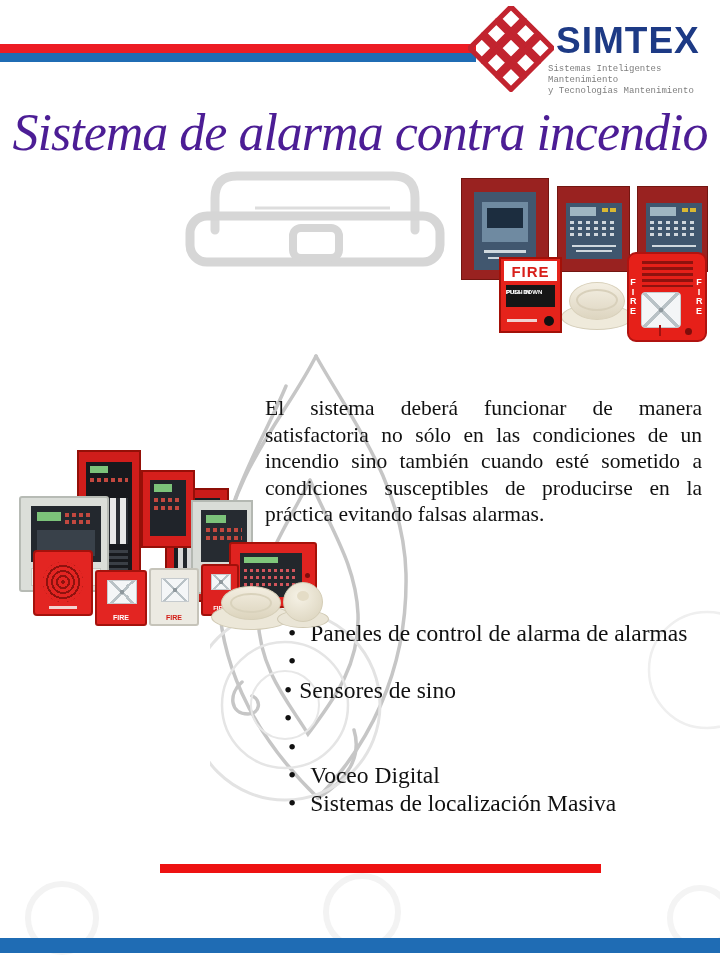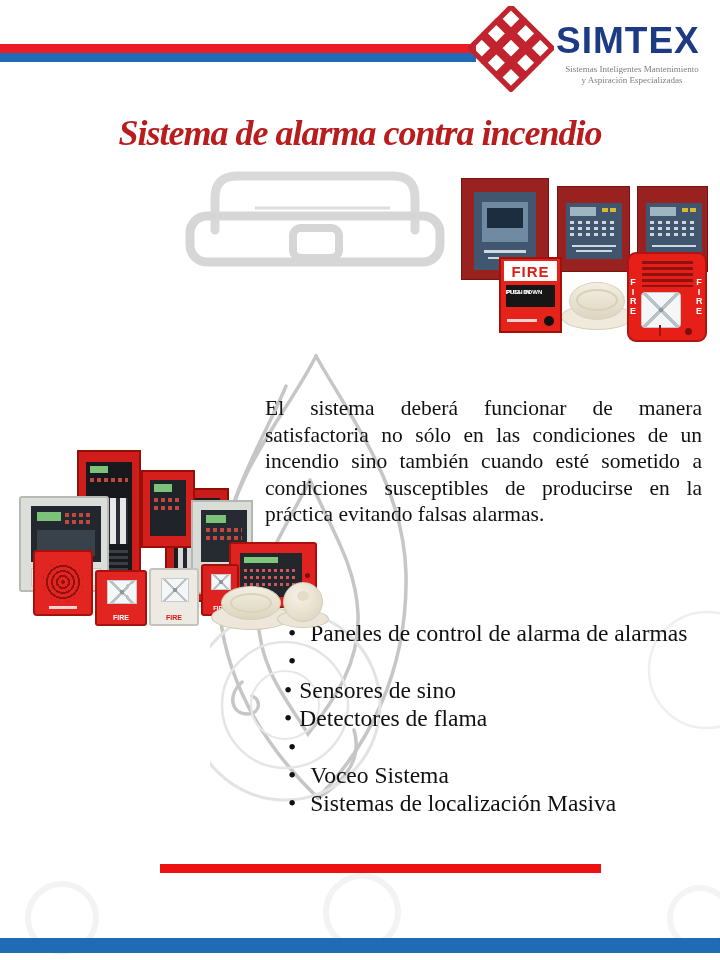--- a/index.html
+++ b/index.html
@@ -8,27 +8,27 @@
 
   
   .stripe-red{position:absolute;left:0;top:44px;width:476px;height:9px;background:#ed1c24;}
   .stripe-blue{position:absolute;left:0;top:53px;width:476px;height:9px;background:#1f6cb4;}
 
   
   .knot{position:absolute;left:468px;top:6px;width:86px;height:86px;}
   .brand-name{position:absolute;left:556px;top:20px;width:160px;
       font-family:"Liberation Sans",sans-serif;font-weight:bold;font-size:37px;
       letter-spacing:1px;color:#1d3a85;}
-  .brand-tag{position:absolute;left:548px;top:64px;width:168px;text-align:center;
-      font-family:Liberation Serif, serif;font-size:9px;line-height:11px;color:#7e7e7e;}
+  .brand-tag{position:absolute;left:548px;top:64px;width:168px;
+      font-family:Liberation Mono, monospace;font-size:9px;line-height:11px;color:#7e7e7e;}
 
   
   .title{position:absolute;left:0;top:103px;width:720px;text-align:center;
-      font-style:italic;font-weight:700;font-size:36px;line-height:60px;
-      letter-spacing:-1px;color:#b91c1c;}
+      font-style:italic;font-weight:400;font-size:52px;line-height:60px;
+      letter-spacing:-1px;color:#4c1d95;}
 
   
   .p1{position:absolute;left:20px;top:212px;width:428px;font-size:21.5px;line-height:27.5px;text-align:justify;}
   .p2{position:absolute;left:265px;top:395px;width:437px;font-size:21.5px;line-height:26.5px;text-align:justify;}
 
   
   .bullets{position:absolute;left:268px;top:619px;width:448px;font-size:23.5px;list-style:none;margin:0;padding:0;}
   .bullets li{display:flex;line-height:28.4px;}
   .b-marker{flex:0 0 auto;}
   li.wide .b-marker{margin-left:20px;margin-right:14px;}
@@ -176,21 +176,21 @@
       <path d="M50 35 L64 49 L50 63 L36 49 Z"></path>
       <path d="M84 35 L98 49 L84 63 L70 49 Z"></path>
       <path d="M33 52 L47 66 L33 80 L19 66 Z"></path>
       <path d="M67 52 L81 66 L67 80 L53 66 Z"></path>
       <path d="M50 69 L64 83 L50 97 L36 83 Z"></path>
     </g>
   </svg>
   <div class="brand-name">SIMTEX</div>
   <div class="brand-tag">
     <div>Sistemas Inteligentes Mantenimiento</div>
-    <div>y Aspiración Especializadas</div>
+    <div>y Tecnologías Mantenimiento</div>
   </div>
 
   <div class="title">Sistema de alarma contra incendio</div>
 
   <div class="p2">El sistema deberá funcionar de manera satisfactoria no sólo en las condiciones de un incendio sino también cuando esté sometido a condiciones susceptibles de producirse en la práctica evitando falsas alarmas.</div>
 
   <div class="collage-top">
     <div class="cab cabA">
       <div class="cabA-face">
         <div class="cabA-scr">
@@ -331,28 +331,27 @@
       </li>
     <li class="wide">
         <span class="b-marker">•</span>
       </li>
     <li class="narrow">
         <span class="b-marker">•</span>
         <span>Sensores de sino</span>
       </li>
     <li class="narrow">
         <span class="b-marker">•</span>
-        <span>Detectores de flama</span>
-      </li>
-    <li class="wide">
-        <span class="b-marker">•</span>
-      </li>
-    <li class="wide">
-        <span class="b-marker">•</span>
-        <span>Voceo Sistema</span>
+      </li>
+    <li class="wide">
+        <span class="b-marker">•</span>
+      </li>
+    <li class="wide">
+        <span class="b-marker">•</span>
+        <span>Voceo Digital</span>
       </li>
     <li class="wide">
         <span class="b-marker">•</span>
         <span>Sistemas  de localización Masiva</span>
       </li>
   </ul>
 
   <div class="divider-red"></div>
   <div class="footer-blue"></div>
 

